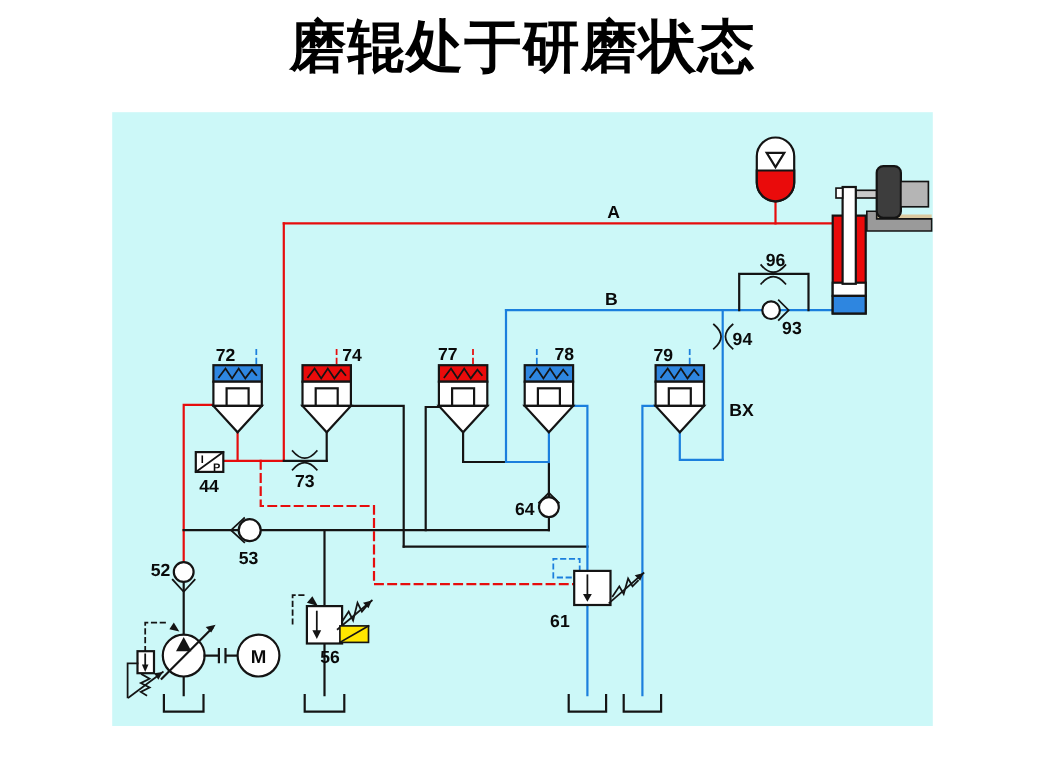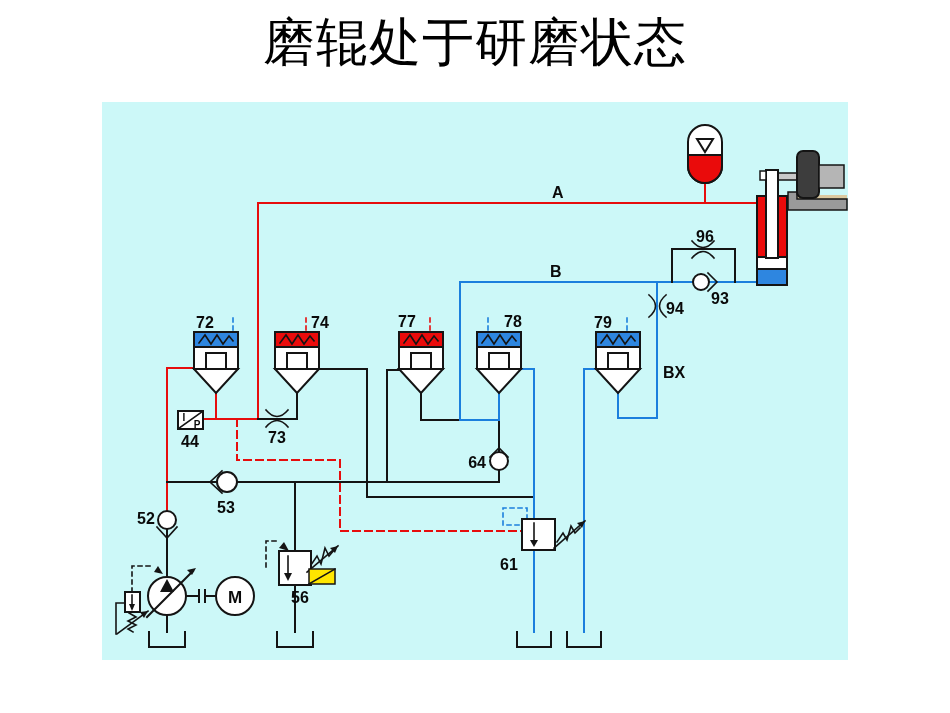--- a/index.html
+++ b/index.html
@@ -6,21 +6,21 @@
   body{
     width:950px;height:713px;
     background:var(--background,#fff);
     font-family:"Liberation Sans",sans-serif;
     position:relative;overflow:hidden;
   }
   .slide{position:absolute;inset:0;}
   h1.title{
     position:absolute;left:0;top:8px;width:950px;margin:0;
     text-align:center;
-    font-size:52px;font-weight:400;letter-spacing:1px;color:#000;
+    font-size:52px;font-weight:700;letter-spacing:1px;color:#000;
     font-family:"DejaVu Sans","Liberation Sans",sans-serif;
   }
   .diagram{
     position:absolute;left:102px;top:102px;width:746px;height:558px;
     background:var(--diagram-bg,#cdf8f8);
   }
   svg{display:block}
   .ln{fill:none;stroke:var(--neutral-line,#111);stroke-width:2;stroke-linecap:square}
   .red{stroke:var(--pressure-line,#e60d0d)}
   .blue{stroke:var(--return-line,#1b7fdd)}

